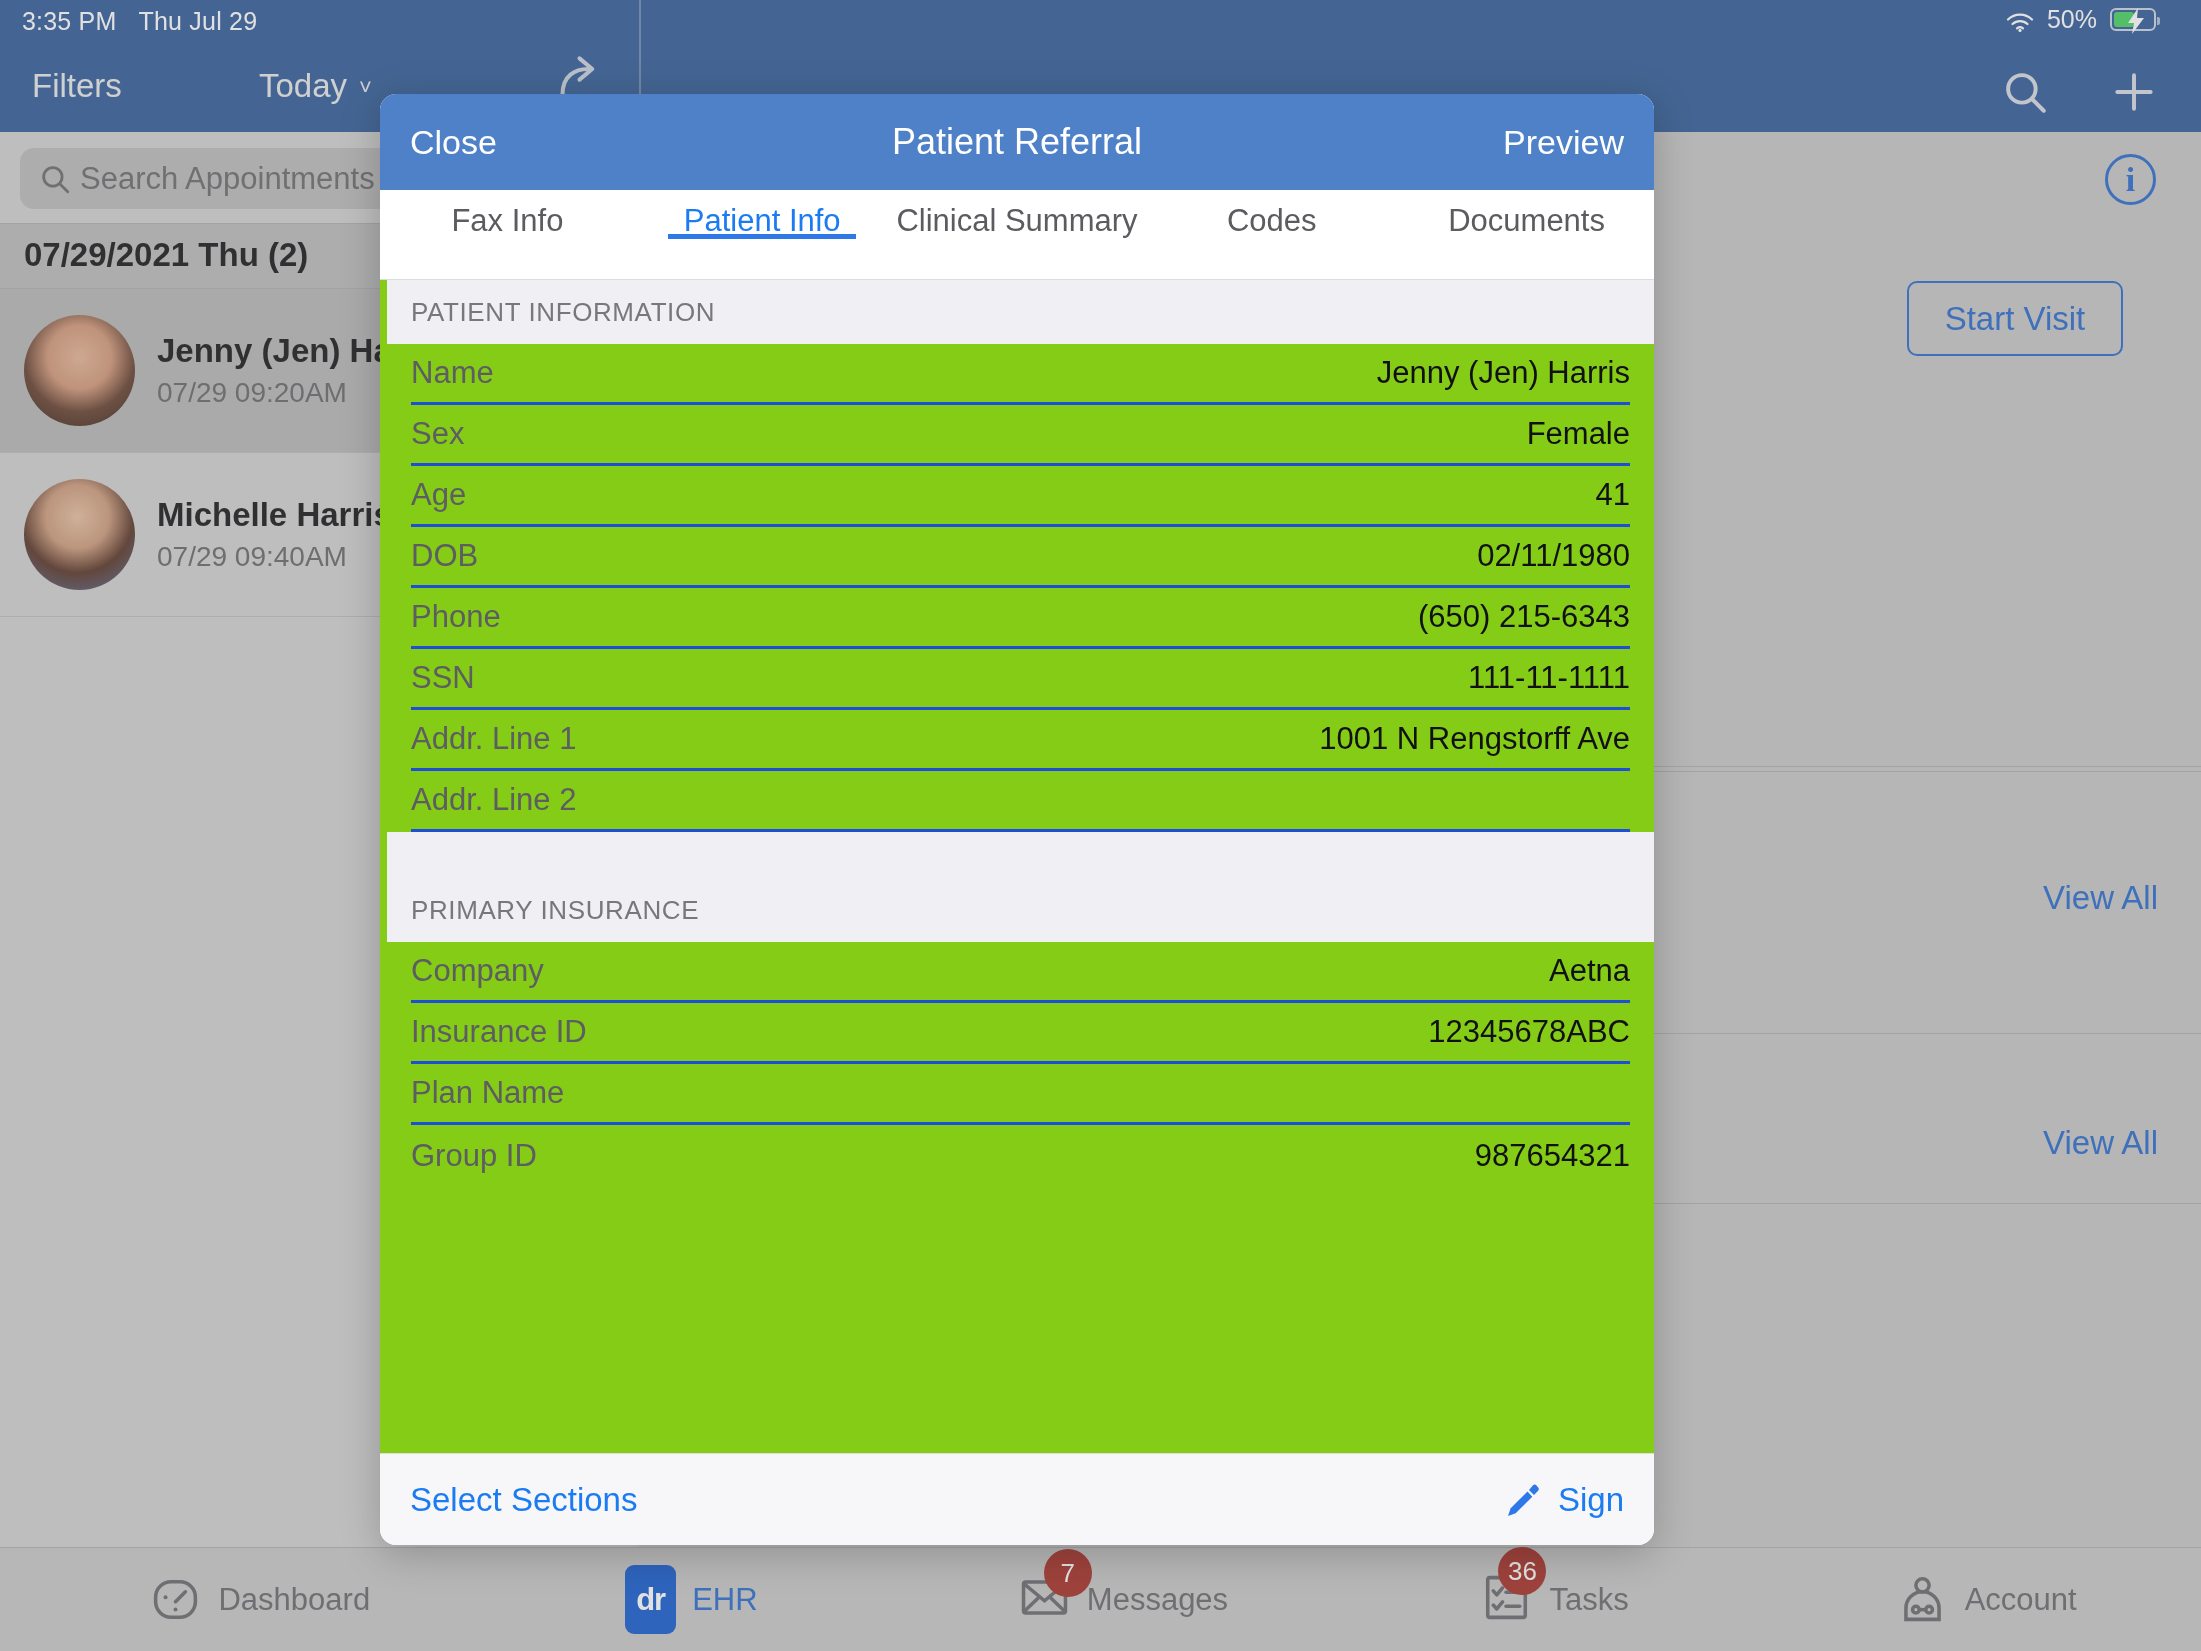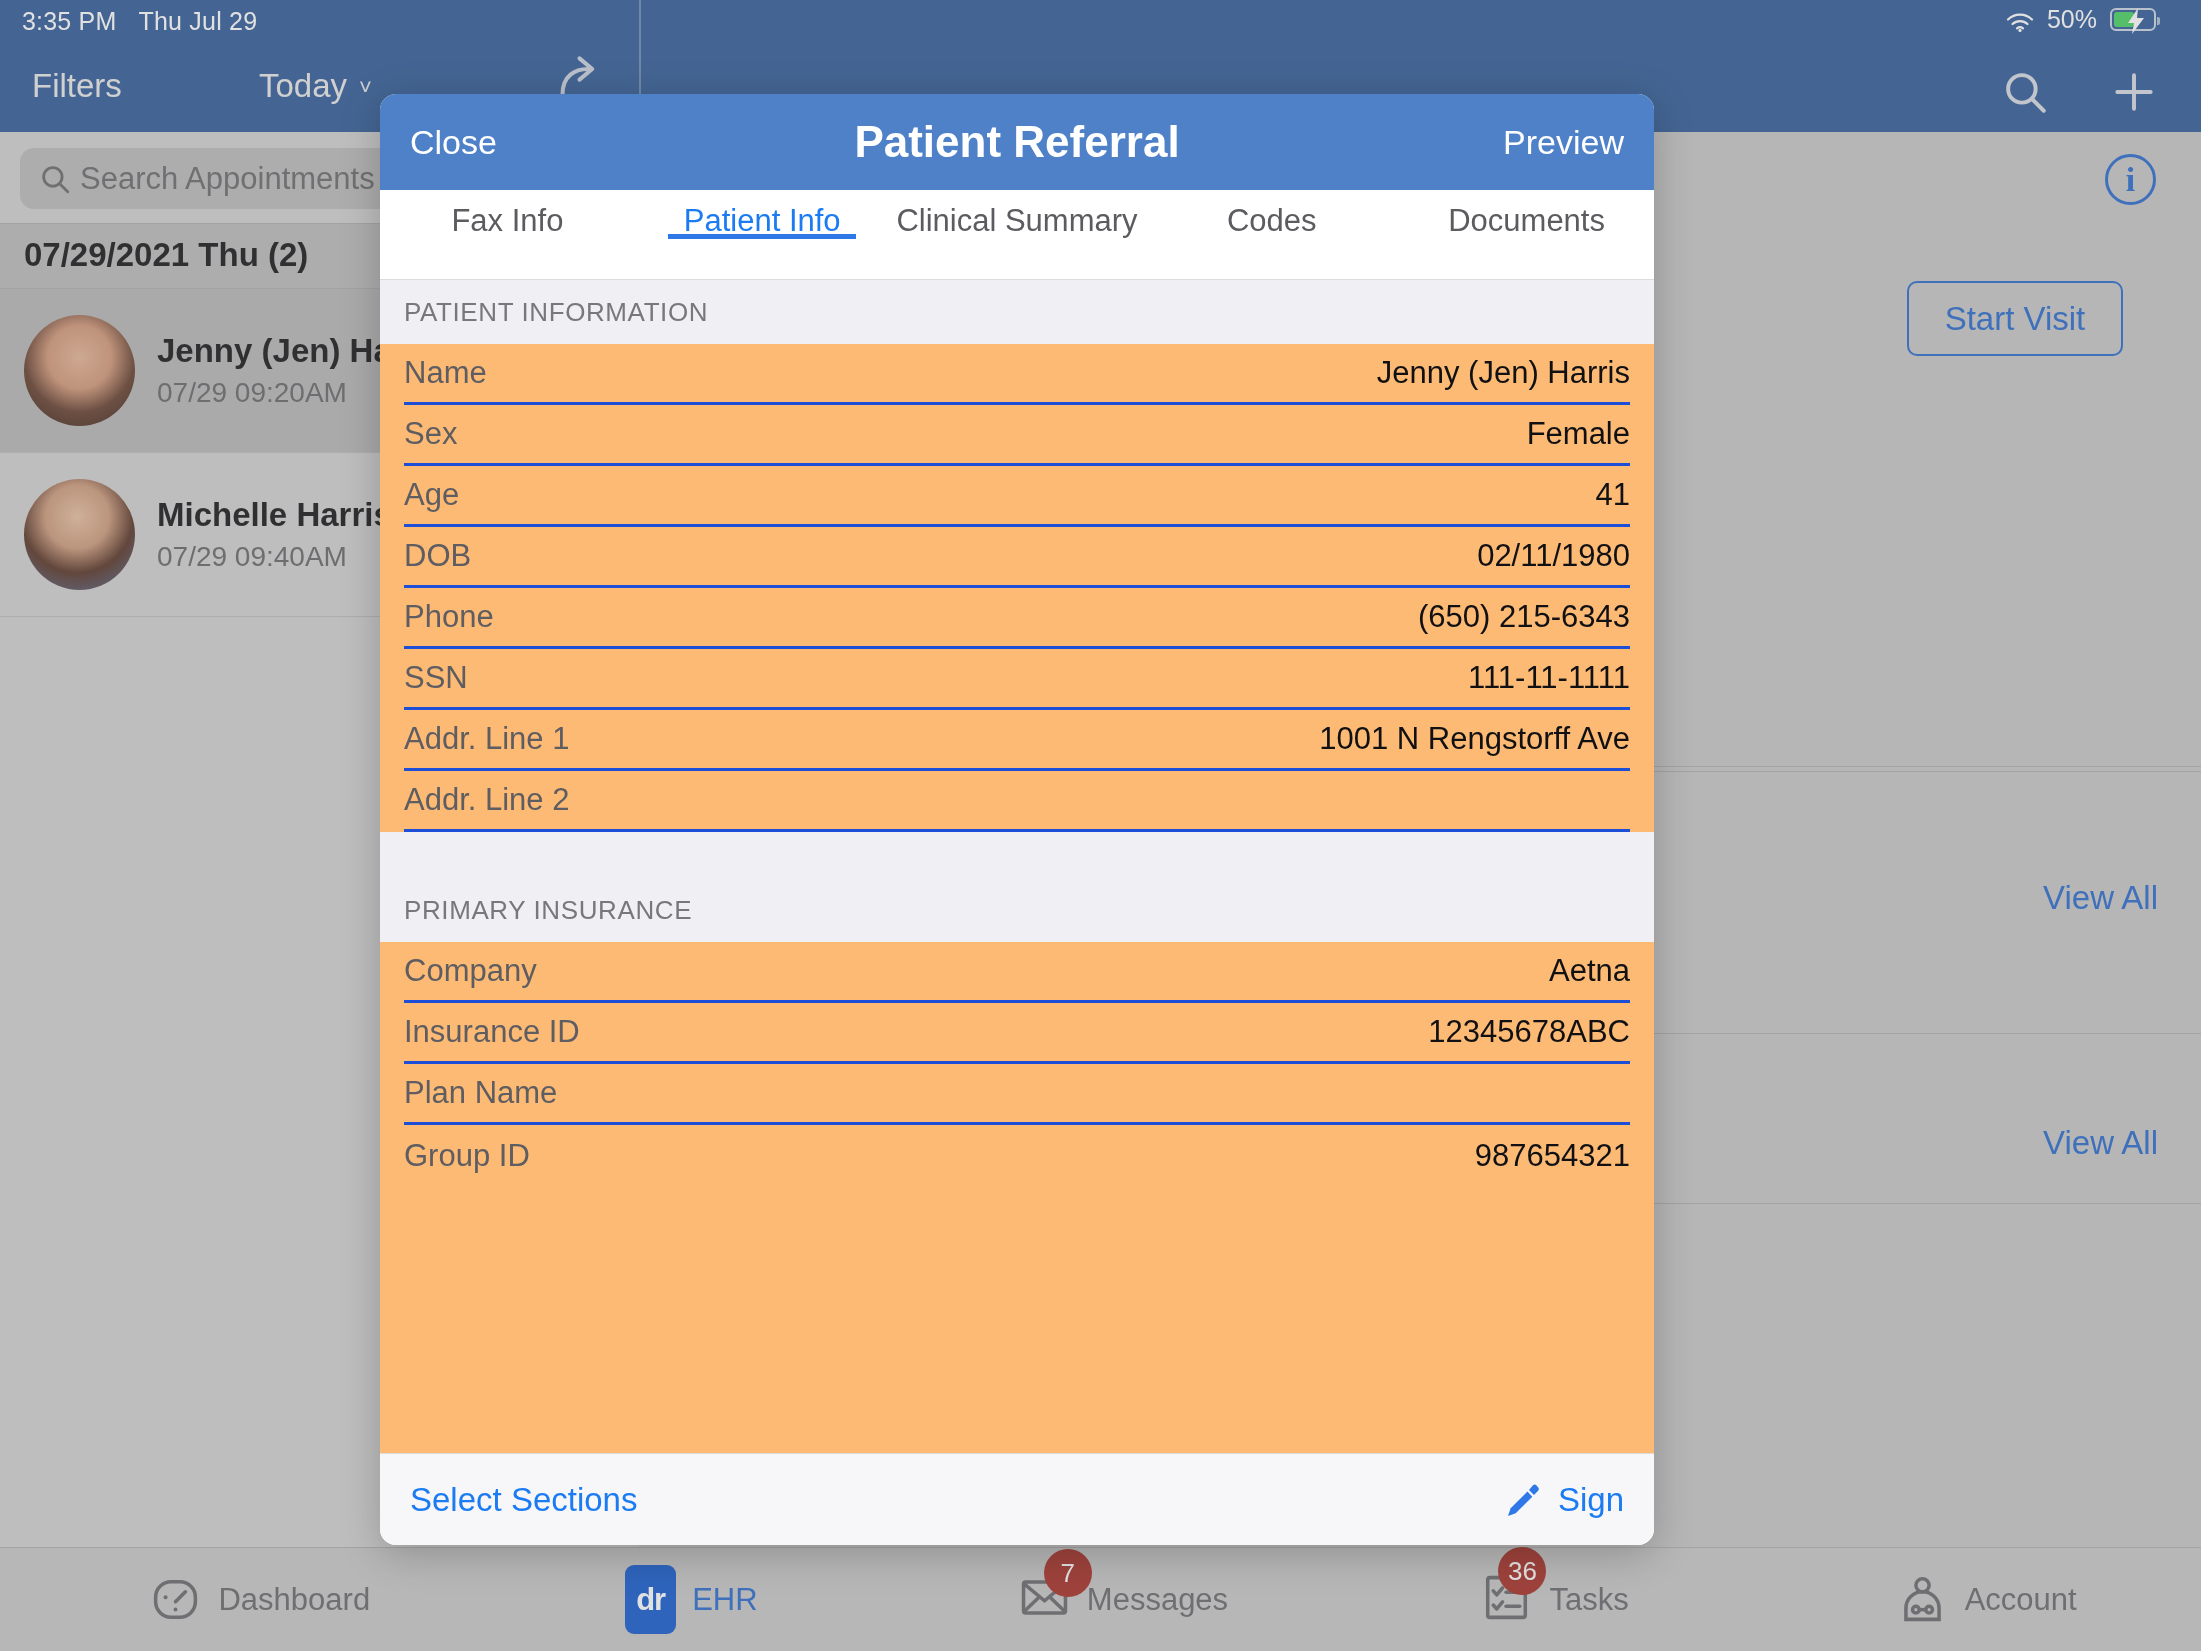--- a/index.html
+++ b/index.html
@@ -169,39 +169,39 @@
     box-shadow: 0 8px 40px rgba(0,0,0,.22);
     display: flex; flex-direction: column;
   }
   .modal-head {
     height: 96px; background: #4e81c8; flex: 0 0 auto;
     display: flex; align-items: center; padding: 0 30px; position: relative;
   }
   .mh-btn { color: #ffffff; font-size: 34px; }
   .mh-title {
     position: absolute; left: 0; right: 0; text-align: center;
-    color: #ffffff; font-size: 44px; font-weight: bold; pointer-events: none;
+    color: #ffffff; font-size: 36px; font-weight: normal; pointer-events: none;
   }
   .mh-right { margin-left: auto; position: relative; z-index: 2; }
 
   .tabs {
     height: 77px; background: #ffffff; flex: 0 0 auto;
     display: flex; align-items: flex-start; border-bottom: 1px solid #dcdcdc; margin-top: 13px;
   }
   .mtab {
     flex: 1; display: flex; align-items: center; justify-content: center;
     font-size: 31px; color: #5c5c60; position: relative;
   }
   .mtab.active { color: #1a7bf2; }
   .mtab.active::after {
     content: ""; position: absolute; left: 50%; transform: translateX(-50%);
     bottom: 0; width: 188px; height: 5px; background: #2f78e8;
   }
 
-  .scroll { flex: 1 1 auto; overflow: hidden; background: #fdba74; }
+  .scroll { flex: 1 1 auto; overflow: hidden; background: #84cc16; padding-left: 7px; }
   .sec-head {
     background: #f0f0f4; padding: 17px 24px 16px 24px;
     color: #77777c; font-size: 26px; letter-spacing: 0.6px;
   }
   .sec-gap { background: #f0f0f4; height: 46px; }
   .row {
     display: flex; align-items: center; justify-content: space-between;
     height: 61px; margin: 0 24px; padding: 0 0 0 0;
     border-bottom: 3px solid #1d4ed8;
   }

